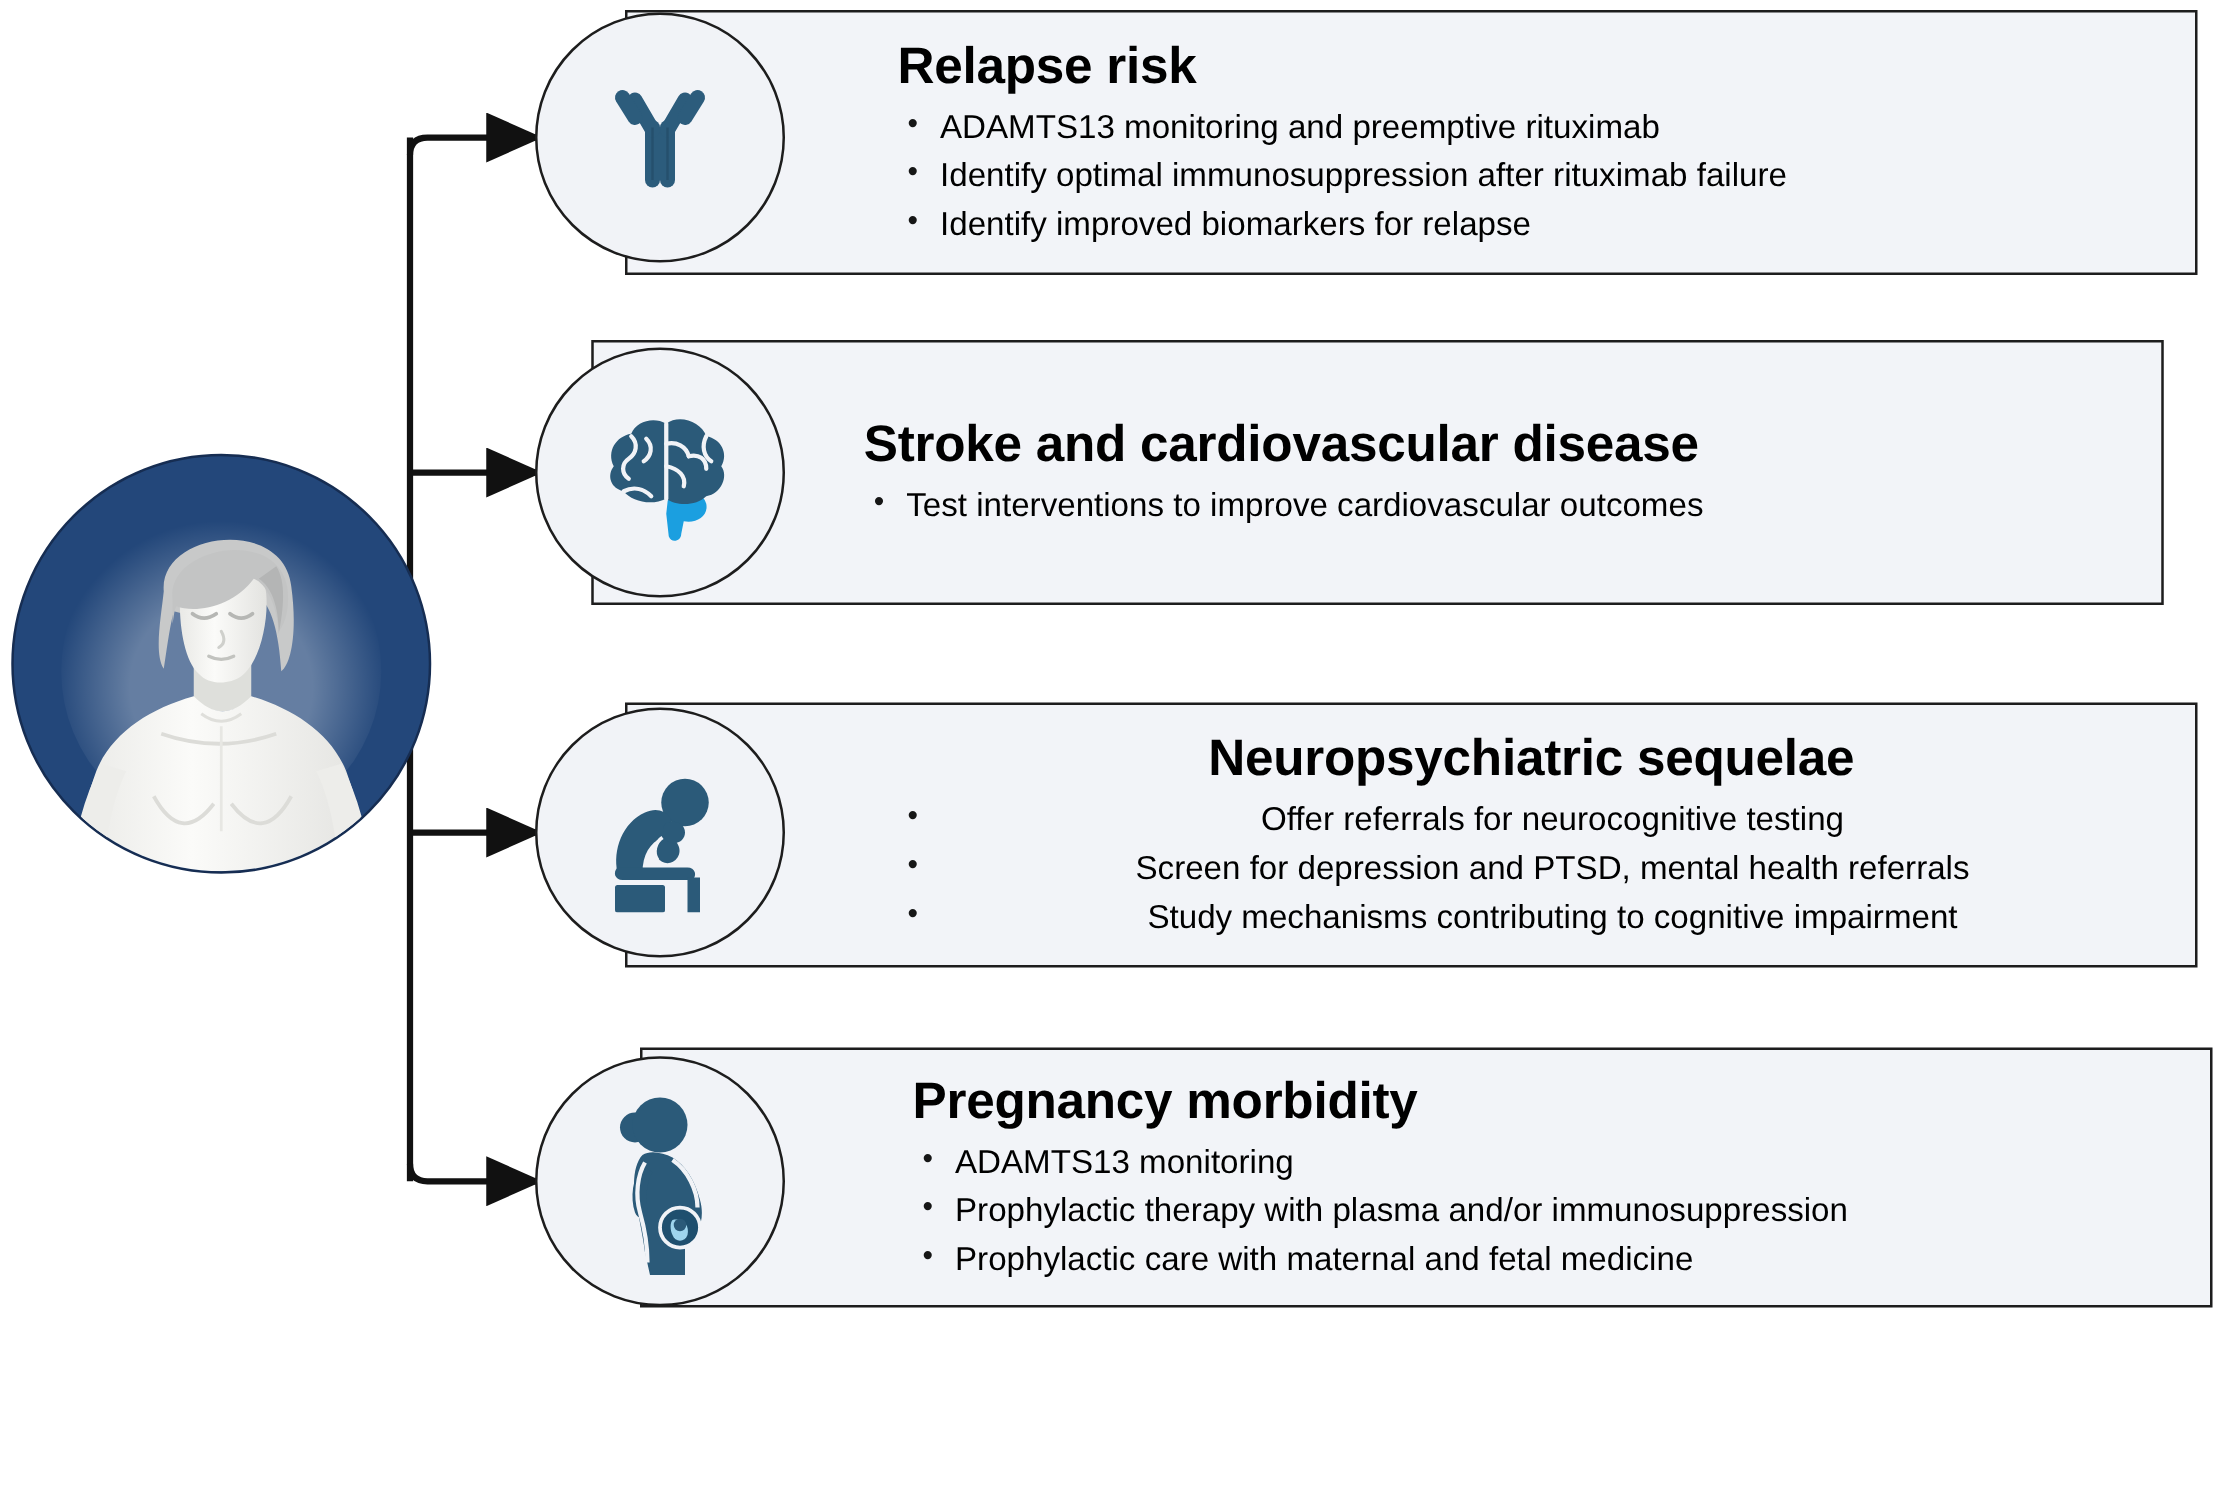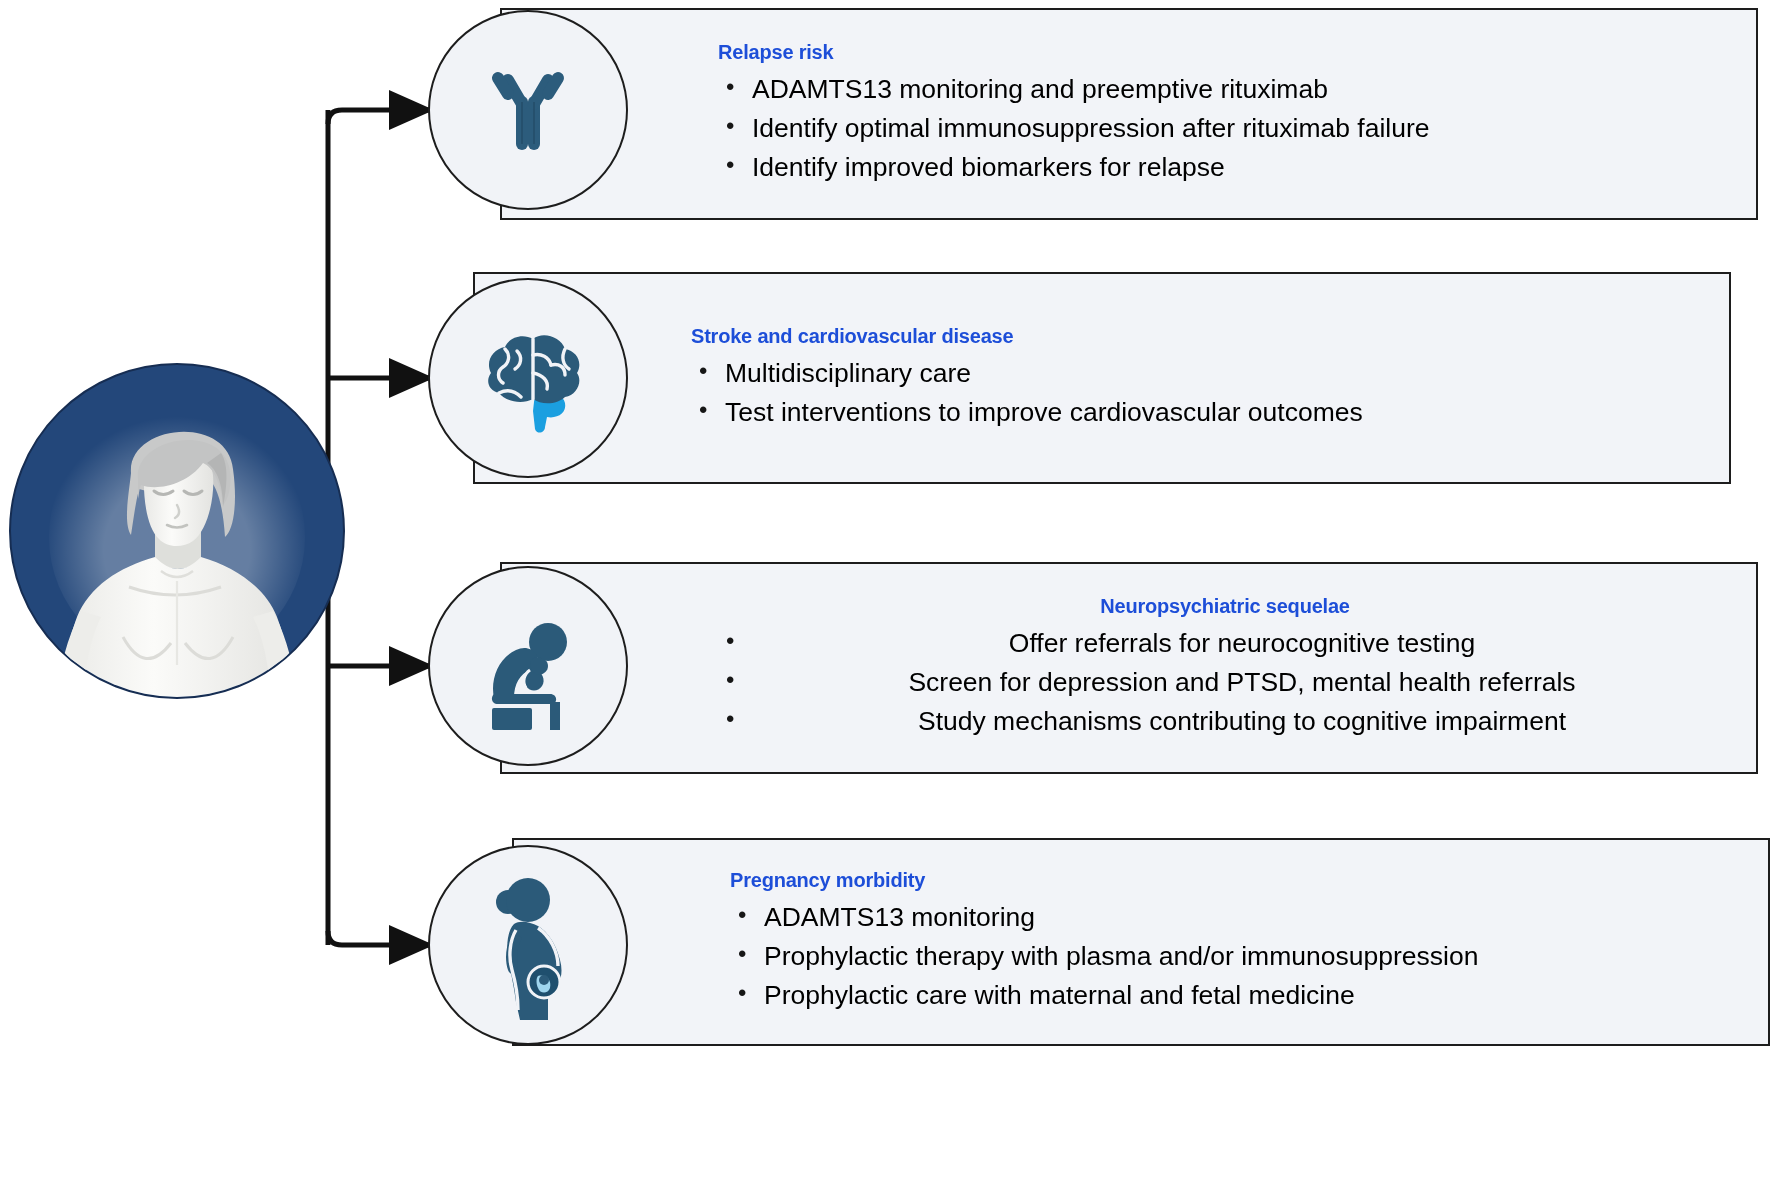--- a/index.html
+++ b/index.html
@@ -36,23 +36,23 @@
     position:absolute;
     left:216px;
     right:24px;
     top:0;
     bottom:0;
     display:flex;
     flex-direction:column;
     justify-content:center;
   }
   .panel-title{
-    font-size:20px;
+    font-size:41px;
     font-weight:bold;
-    color:#1d4ed8;
+    color:#000000;
     letter-spacing:-0.2px;
     margin:0 0 6px 0;
     line-height:1.15;
   }
   .bullets{
     list-style:none;
     margin:0;padding:0;
   }
   .bullets li{
     position:relative;
@@ -173,21 +173,20 @@
         <path d="M54,94 L54,52"></path>
         <path d="M66,94 L66,52"></path>
       </g>
     </svg>
   </div>
 
   <div class="panel" style="left:473px;top:272px;width:1258px;height:212px;">
     <div class="panel-body">
       <div class="panel-title">Stroke and cardiovascular disease</div>
       <ul class="bullets">
-        <li>Multidisciplinary care</li>
         <li>Test interventions to improve cardiovascular outcomes</li>
       </ul>
     </div>
   </div>
   <div class="icon-circle" style="left:428px;top:278px;width:200px;height:200px;">
     <svg width="126" height="126" viewBox="0 0 126 126">
 
       <path d="M70,78 C82,76 98,78 100,88 C102,98 92,104 82,102 L80,112 C80,118 72,120 70,114 L68,96 Z" fill="#1b9fe0"></path>
 
       <path d="M26,58 C20,46 28,34 40,32 C44,22 58,18 68,24 C78,16 96,22 100,34

